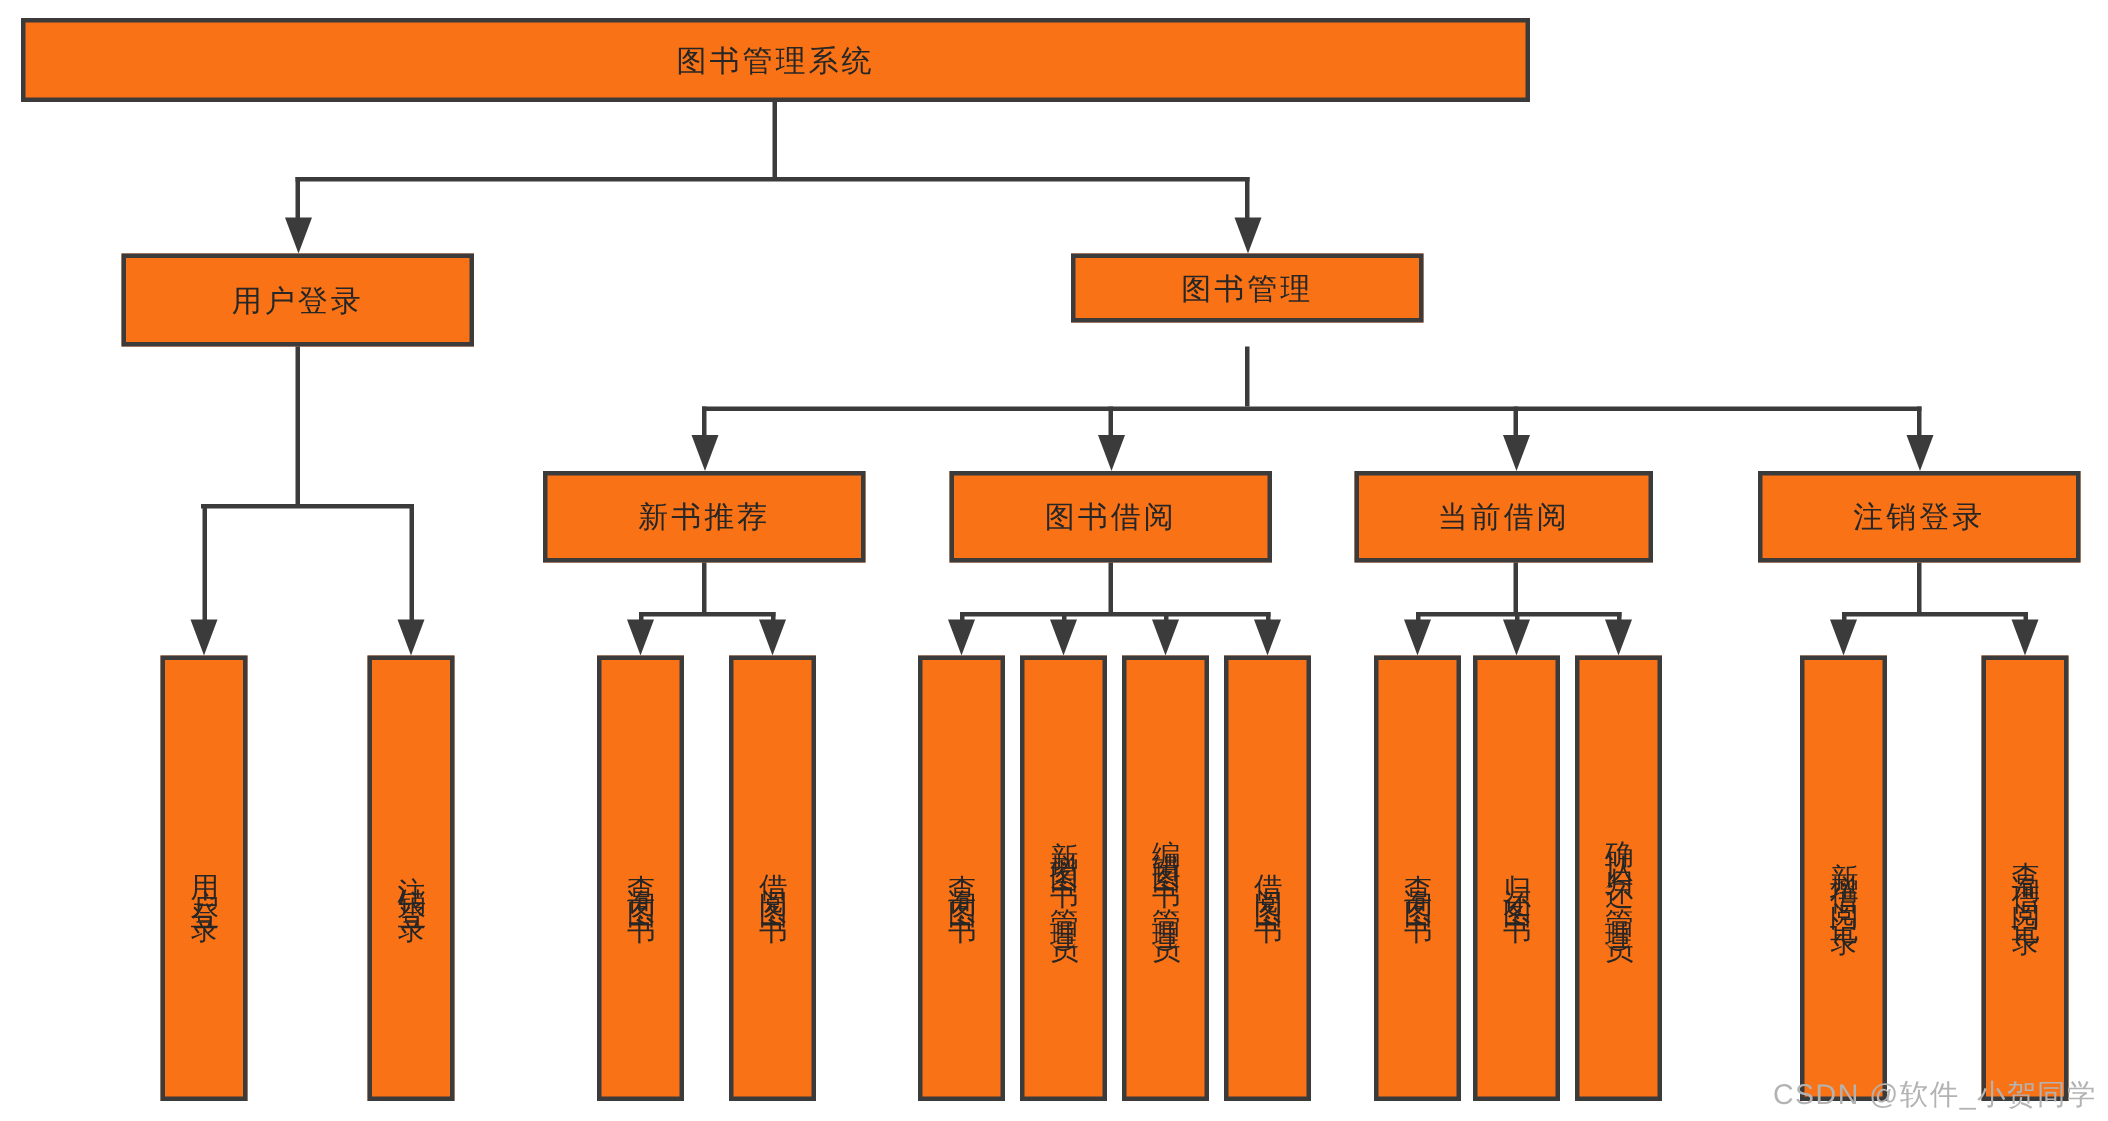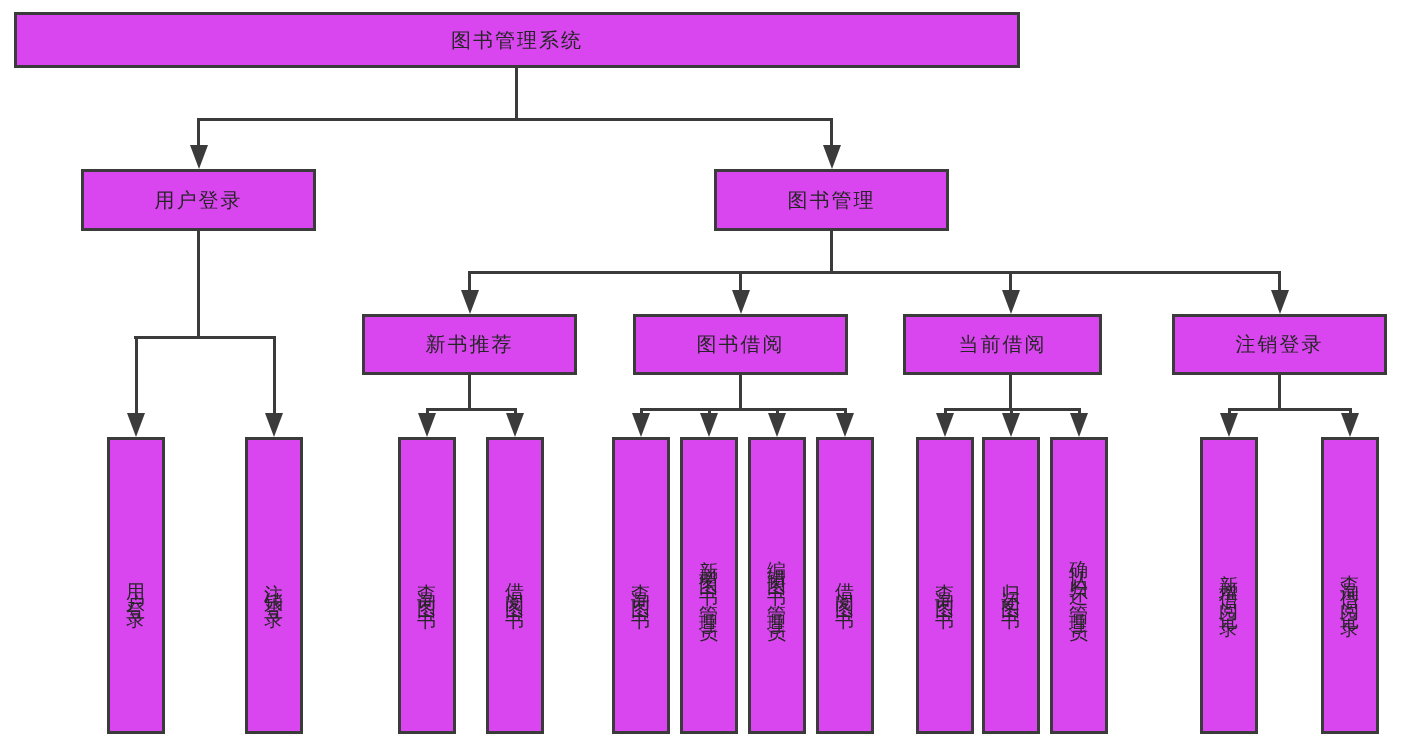--- a/index.html
+++ b/index.html
@@ -1,21 +1,21 @@
 <!DOCTYPE html>
 <html><head>
 <meta charset="utf-8">
 <style>
   html,body{margin:0;padding:0;background:#ffffff;}
   .canvas{
     position:relative;width:1405px;height:747px;background:#ffffff;
     font-family:"Liberation Sans","DejaVu Sans",sans-serif;overflow:hidden;
   }
   .node{
-    position:absolute;background:#d946ef;border:3px solid #3b3b3b;
+    position:absolute;background:#f97316;border:3px solid #3b3b3b;
     box-sizing:border-box;display:flex;align-items:center;justify-content:center;
     color:#262626;
   }
   .hbox{font-size:20px;letter-spacing:2px;}
   .leaf span{
     writing-mode:vertical-rl;text-orientation:mixed;
     font-size:19px;letter-spacing:9px;line-height:1;color:#262626;
   }
   .line{position:absolute;background:#3b3b3b;}
   .v{width:3px;}
@@ -35,21 +35,21 @@
 
 <div class="canvas">
 
   <div class="node hbox" style="left:14px;top:12px;width:1006px;height:56px">
     <span>图书管理系统</span>
   </div>
 
   <div class="node hbox" style="left:81px;top:169px;width:235px;height:62px">
     <span>用户登录</span>
   </div>
-  <div class="node hbox" style="left:714px;top:169px;width:235px;height:62px">
+  <div class="node hbox" style="left:714px;top:169px;width:235px;height:46px">
     <span>图书管理</span>
   </div>
 
   <div class="node hbox" style="left:362px;top:314px;width:215px;height:61px">
     <span>新书推荐</span>
   </div>
   <div class="node hbox" style="left:633px;top:314px;width:215px;height:61px">
     <span>图书借阅</span>
   </div>
   <div class="node hbox" style="left:903px;top:314px;width:199px;height:61px">
@@ -155,14 +155,15 @@
   <div class="arrow" style="left:1002px;top:413px"></div>
   <div class="arrow" style="left:1070px;top:413px"></div>
 
   <div class="line v" style="left:1278px;top:375px;height:33px"></div>
   <div class="line h" style="left:1227.5px;top:408px;width:124px"></div>
   <div class="line v" style="left:1227.5px;top:408px;height:7px"></div>
   <div class="line v" style="left:1348.5px;top:408px;height:7px"></div>
   <div class="arrow" style="left:1220px;top:413px"></div>
   <div class="arrow" style="left:1341px;top:413px"></div>
 
+  <div class="watermark">CSDN @软件_小贺同学</div>
 
 </div>
 
 </body></html>

